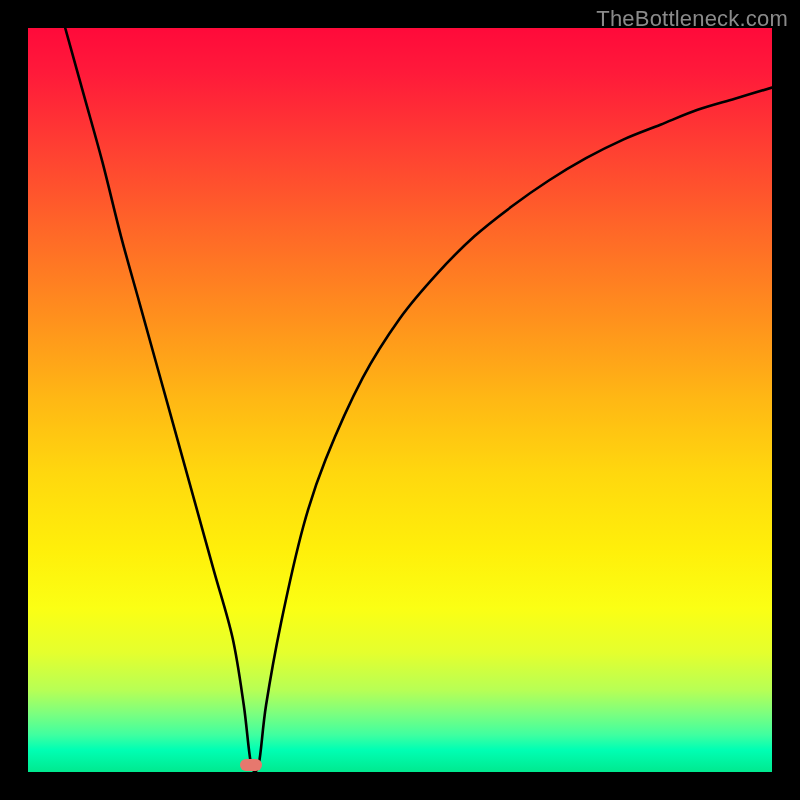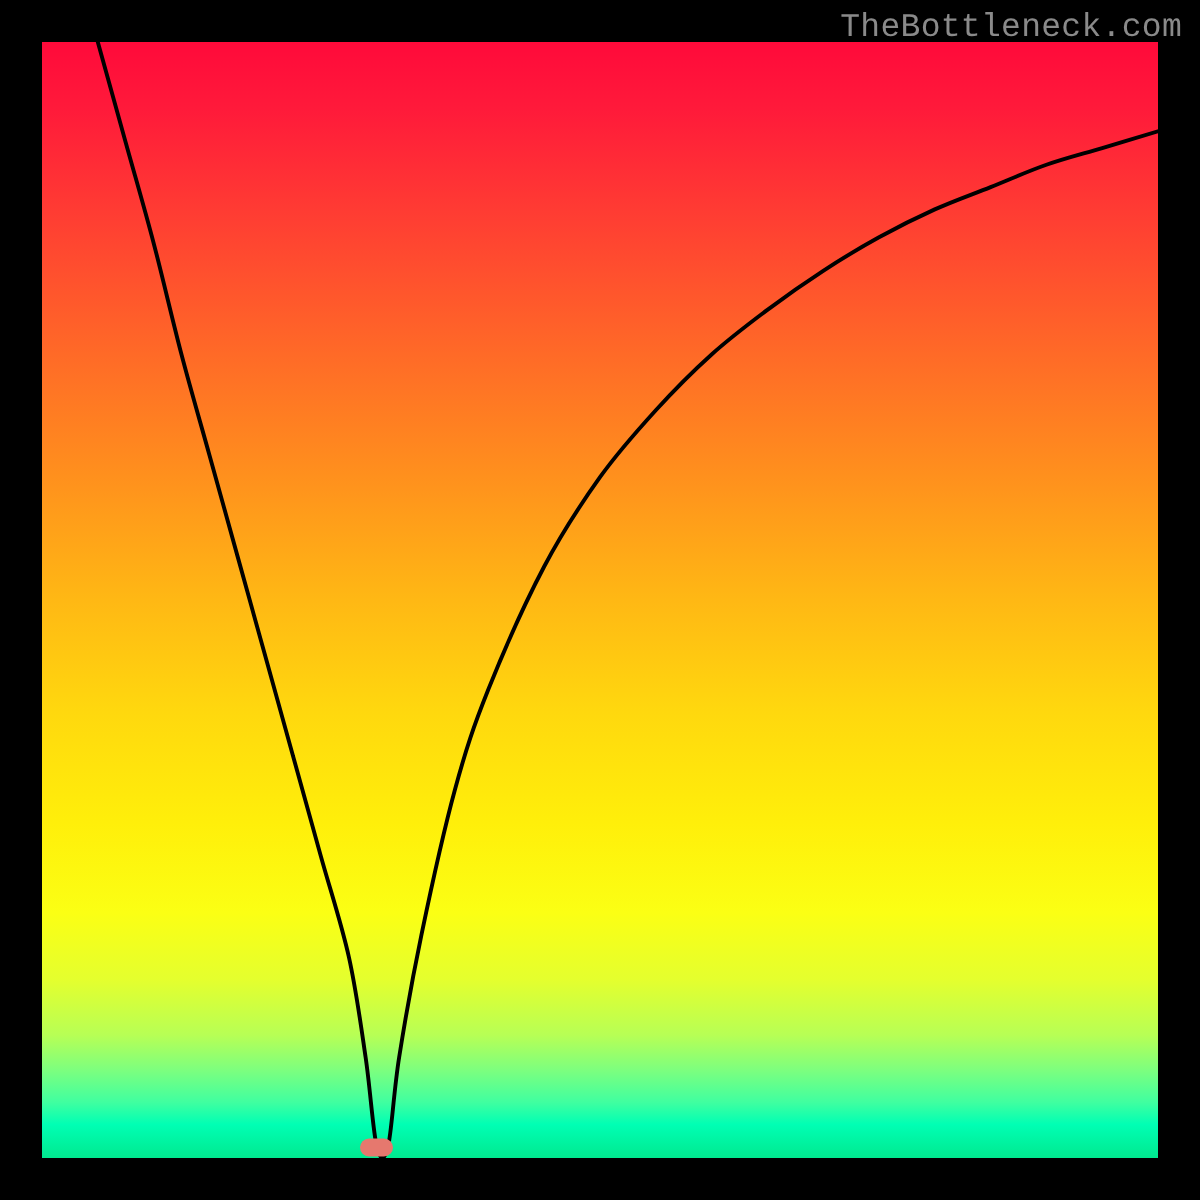--- a/index.html
+++ b/index.html
@@ -38,21 +38,20 @@
   }
   .watermark {
     position: absolute;
     top: 6px;
     right: 12px;
     color: #8a8a8a;
     font-size: 22px;
     font-weight: 400;
     letter-spacing: 0.2px;
     user-select: none;
-    font-family: Liberation Mono, monospace;
   }
   svg.curve {
     position: absolute;
     left: 0;
     top: 0;
     width: 744px;
     height: 744px;
   }
   .marker {
     position: absolute;

